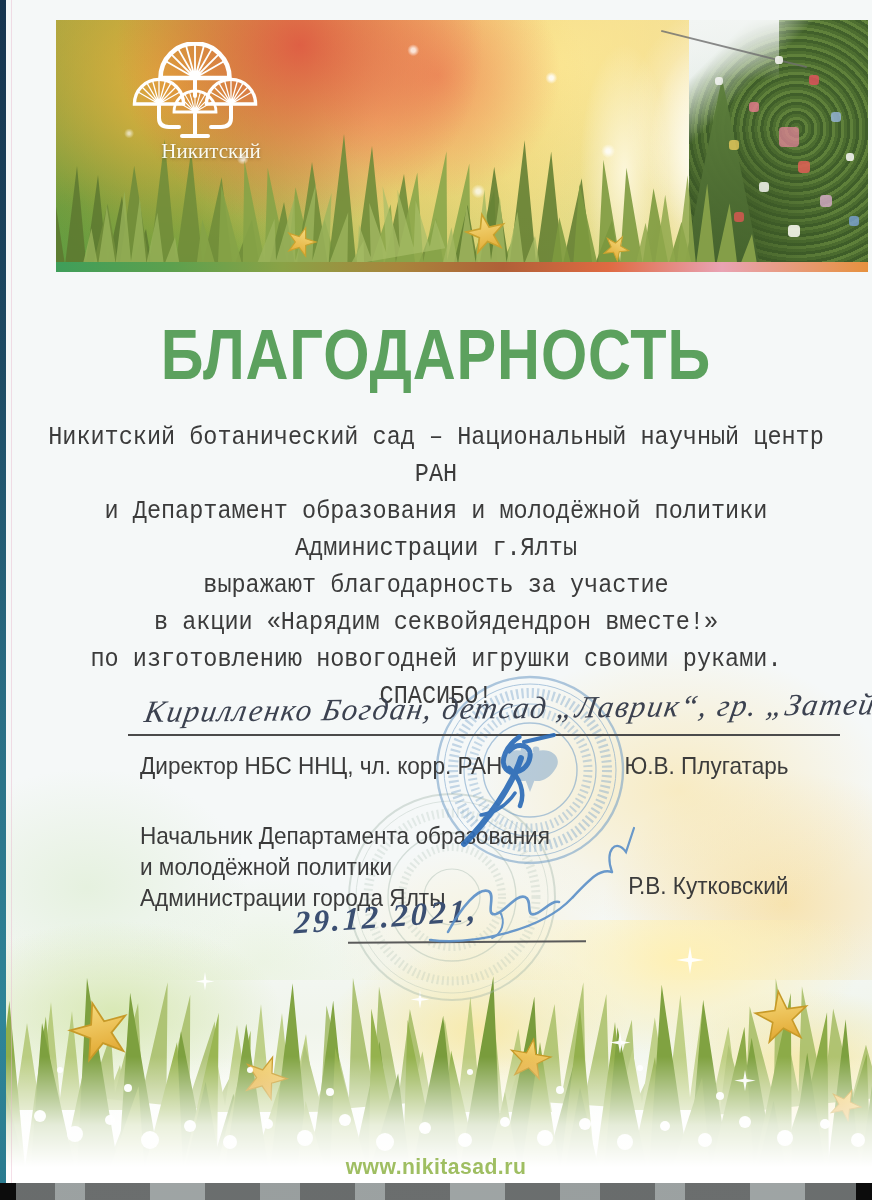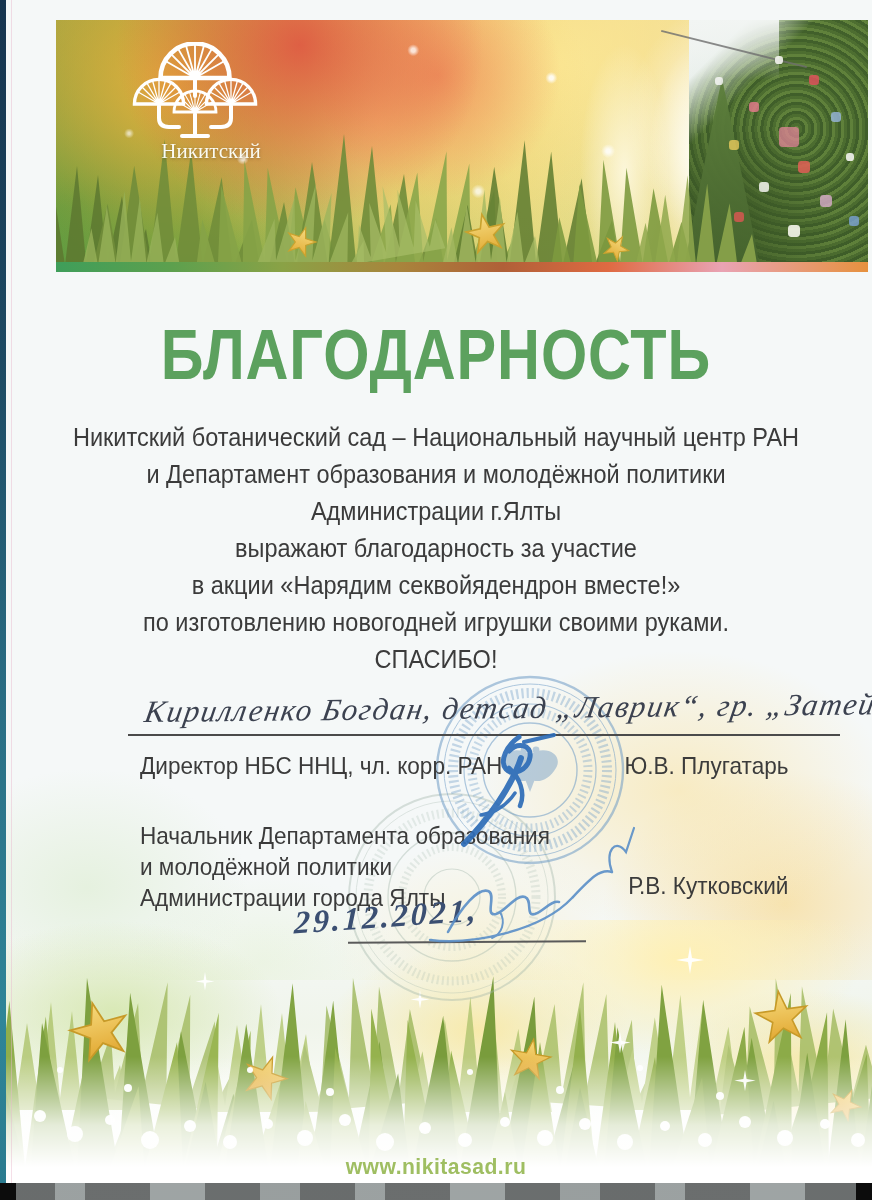--- a/index.html
+++ b/index.html
@@ -84,21 +84,21 @@
       radial-gradient(ellipse 260px 190px at 90% 82%, rgba(248,210,118,.55), transparent 70%),
       radial-gradient(ellipse 210px 150px at 55% 92%, rgba(250,234,178,.45), transparent 70%),
       radial-gradient(ellipse 230px 170px at 10% 78%, rgba(214,234,198,.5), transparent 70%),
       radial-gradient(ellipse 190px 130px at 30% 96%, rgba(224,240,204,.45), transparent 70%);}
 
   
   .title{position:absolute;left:0;top:318px;width:100%;z-index:10;text-align:center;
     font-size:70px;line-height:74px;font-weight:bold;letter-spacing:1px;
     color:#5ca15e;transform:scaleX(.85);}
   .body-lines{position:absolute;left:0;top:419px;width:100%;z-index:10;text-align:center;
-    color:#3b3b3b;font-size:25px;line-height:37px;}
+    color:#3b3b3b;font-size:25px;line-height:37px;font-family:Liberation Mono, monospace;}
   .body-lines .bl{transform:scaleX(.94);}
   .recipient{position:absolute;left:128px;top:682px;width:712px;height:52px;z-index:10;
     border-bottom:2px solid #4b4b4b;}
   .recipient .hand{position:absolute;left:14px;bottom:4px;width:100%;
     font-family:"Liberation Serif",serif;font-style:italic;font-size:31px;letter-spacing:1.5px;
     color:#3c4250;transform:skewX(-10deg) rotate(-.6deg);transform-origin:left bottom;white-space:nowrap;}
   .sig-row1-role{position:absolute;left:140px;top:752px;z-index:10;font-size:24px;color:#3b3b3b;transform:scaleX(.94);transform-origin:left center;}
   .sig-row1-name{position:absolute;right:84px;top:752px;z-index:10;font-size:24px;color:#3b3b3b;transform:scaleX(.94);transform-origin:right center;}
   .dept{position:absolute;left:140px;top:820px;z-index:10;font-size:24px;line-height:31px;color:#3b3b3b;}
   .dept div{transform:scaleX(.94);transform-origin:left center;}

